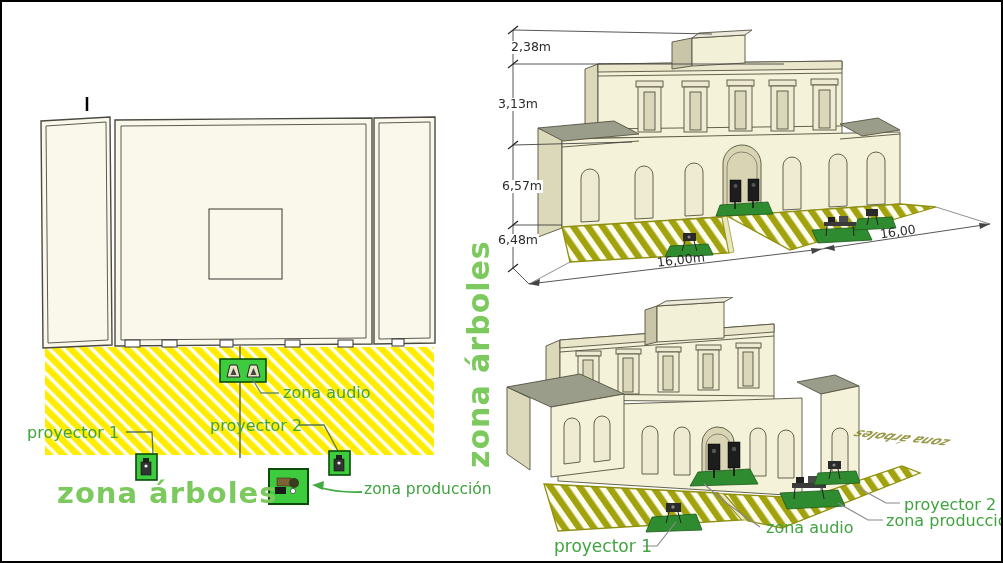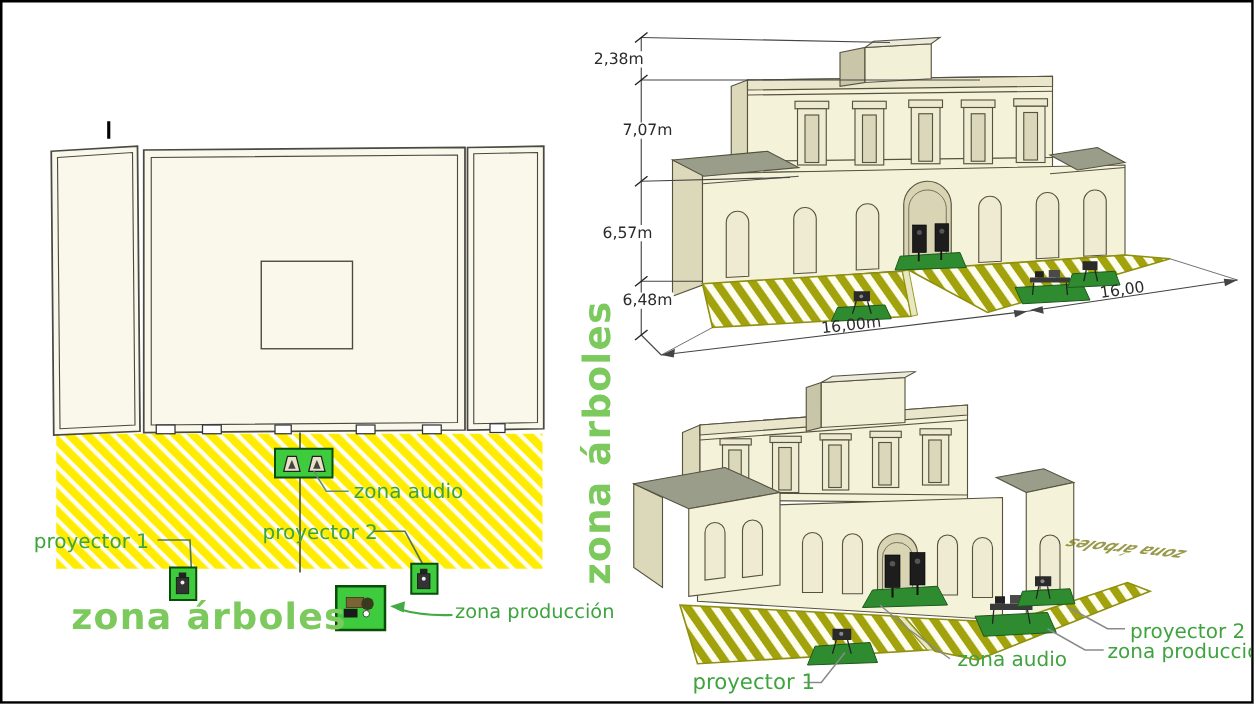--- a/index.html
+++ b/index.html
@@ -248,23 +248,23 @@
       <line x1="820" y1="247" x2="988" y2="222"></line>
       <line x1="568" y1="260" x2="527" y2="282" stroke-width="0.6"></line>
       <line x1="934" y1="205" x2="988" y2="222" stroke-width="0.6"></line>
       <polygon points="527,282 538,277 537,284" fill="#444" stroke="none"></polygon>
       <polygon points="820,247 809,246 810,252 " fill="#444" stroke="none"></polygon>
       <polygon points="822,246 832,243 833,249" fill="#444" stroke="none"></polygon>
       <polygon points="988,222 977,221 978,227" fill="#444" stroke="none"></polygon>
     </g>
   </svg>
 
-  <div class="lbl dim" style="left:472px;top:39px;text-align:right;">2,38m</div>
-  <div class="lbl dim" style="left:495px;top:96px;">7,07m</div>
-  <div class="lbl dim" style="left:479px;top:178px;">6,57m</div>
+  <div class="lbl dim" style="left:508px;top:39px;text-align:right;">2,38m</div>
+  <div class="lbl dim" style="left:495px;top:96px;">3,13m</div>
+  <div class="lbl dim" style="left:499px;top:178px;">6,57m</div>
   <div class="lbl dim" style="left:495px;top:232px;">6,48m</div>
   <div class="lbl dim-rot" style="left:655px;top:252px;transform:rotate(-6.5deg);">16,00m</div>
   <div class="lbl dim-rot" style="left:878px;top:224px;transform:rotate(-8deg);">16,00</div>
 
   <svg style="left:480px;top:295px" width="523" height="268" viewBox="480 295 523 268">
     <defs>
       <pattern id="oliveB" width="12" height="12" patternUnits="userSpaceOnUse" patternTransform="rotate(-35)">
         <rect width="12" height="12" fill="#fdfdf0"></rect>
         <rect width="6.5" height="12" fill="#a2a20c"></rect>
       </pattern>

